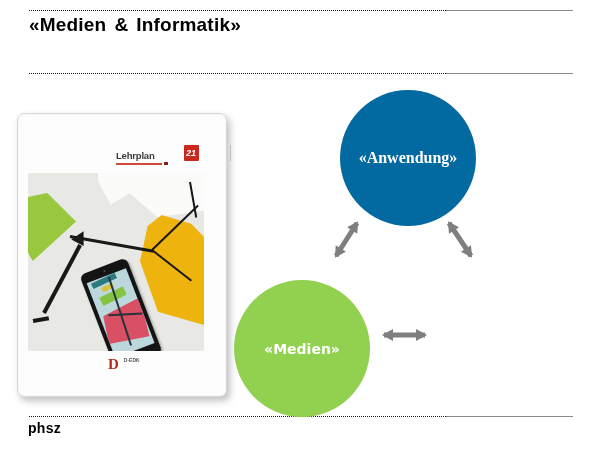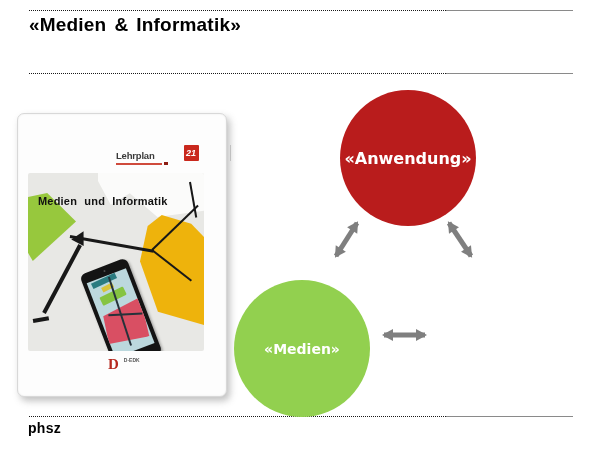--- a/index.html
+++ b/index.html
@@ -128,21 +128,20 @@
           <div class="scr-teal"></div>
           <div class="scr-yellow"></div>
           <div class="scr-green"></div>
           <div class="scr-red"></div>
           <div class="scr-line-v"></div>
           <div class="scr-line-d"></div>
         </div>
 
       </div>
 
-      <div class="photo-title">Medien und Informatik</div>
     </div>
 
     <div class="dedk">
       <span class="dedk-d">D</span>
       <span class="dedk-col">
         <span class="dedk-abbr">D-EDK</span>
         <span class="dedk-bar"></span>
         <span class="dedk-bar"></span>
         <span class="dedk-bar"></span>
       </span>
@@ -153,21 +152,21 @@
     <defs>
       <marker id="ah" markerUnits="userSpaceOnUse" markerWidth="14" markerHeight="14" refX="10" refY="7" orient="auto-start-reverse">
         <path d="M1,1 L12,7 L1,13 z" fill="#7f7f7f"></path>
       </marker>
     </defs>
     <line x1="357" y1="223" x2="336" y2="256" stroke="#7f7f7f" stroke-width="5" marker-start="url(#ah)" marker-end="url(#ah)"></line>
     <line x1="449" y1="223" x2="471" y2="256" stroke="#7f7f7f" stroke-width="5" marker-start="url(#ah)" marker-end="url(#ah)"></line>
     <line x1="384" y1="335" x2="425" y2="335" stroke="#7f7f7f" stroke-width="5" marker-start="url(#ah)" marker-end="url(#ah)"></line>
   </svg>
 
-  <div class="circle c-anwendung" style="background: #b91c1c;">
+  <div class="circle c-anwendung" style="background: #0369a1; font-family: Liberation Serif, serif;">
     <span>«Anwendung»</span>
   </div>
   <div class="circle c-medien" style="background: rgb(146, 208, 79);">
     <span>«Medien»</span>
   </div>
 
   <div class="footer">phsz</div>
 
 </div>
 

